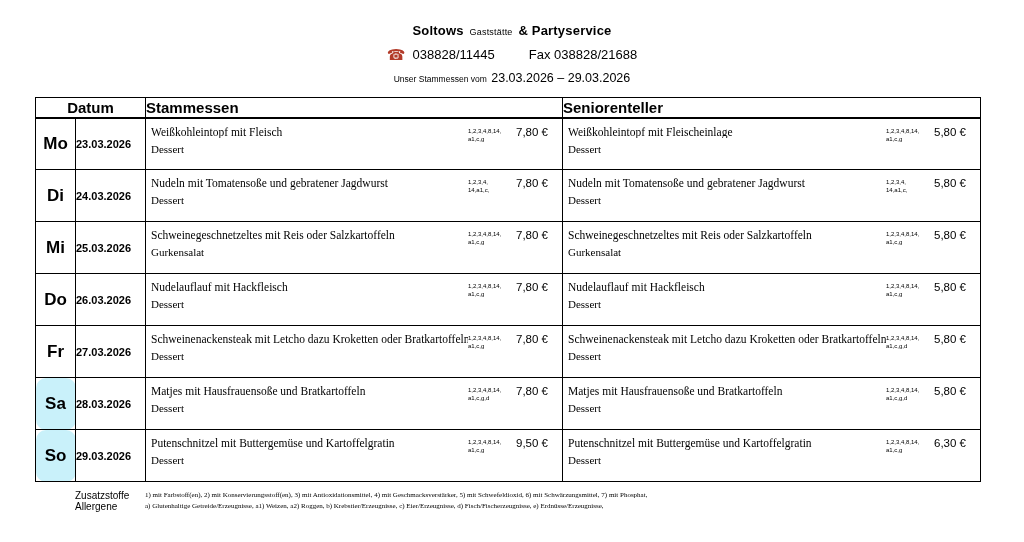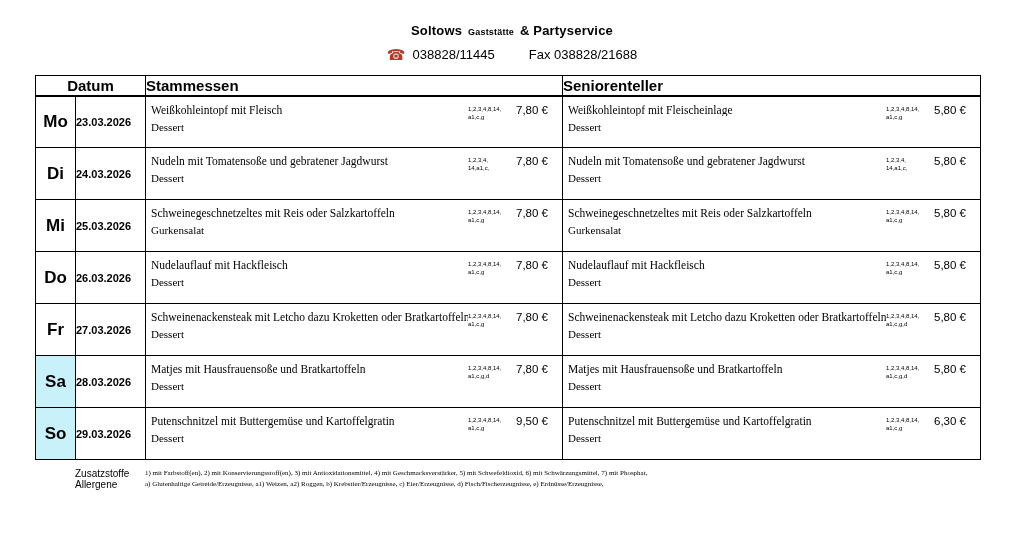--- a/index.html
+++ b/index.html
@@ -5,41 +5,41 @@
   :root { --hl-color:#c9f1fa; --phone-color:#b23a28; --border-color:#000; }
   * { box-sizing:border-box; }
   html,body { margin:0; padding:0; }
   body {
     width:1024px; height:542px; overflow:hidden;
     background:#ffffff; color:#000;
     font-family:"Liberation Sans", sans-serif;
   }
   .doc-header { text-align:center; padding-top:23px; }
   .title-line { font-size:13px; font-weight:bold; letter-spacing:.2px; }
-  .t-small { font-size:9px; font-weight:bold; margin:0 2px; }
+  .t-small { font-size:9px; font-weight:normal; margin:0 2px; }
   .phone-line { margin-top:8px; font-size:13px; }
   .phone-icon { color:var(--phone-color); font-size:15px; margin-right:7px; vertical-align:-1px; }
   .fax { margin-left:34px; }
   .sub-line { margin-top:4px; }
   .sub-small { font-size:8.5px; }
   .sub-dates { font-size:12.5px; }
 
   table.menu-table {
     border-collapse:collapse; table-layout:fixed;
     width:945px; margin:11px 0 0 35px;
   }
   .menu-table th, .menu-table td { border:1.5px solid var(--border-color); padding:0; }
   .menu-table thead tr { height:20px; }
   .menu-table thead th { border-bottom:2px solid var(--border-color); font-size:15px; font-weight:bold; }
   .th-datum { text-align:center; }
   .th-meal  { text-align:left; padding-left:4px; }
   .menu-table tbody tr { height:52px; }
   .day-cell  { border-right:none; text-align:center; font-weight:bold; font-size:17px; vertical-align:middle; }
   .date-cell { border-left:none;  text-align:left; font-weight:bold; font-size:11px; vertical-align:middle; }
-  .day-cell.hl { background:var(--hl-color); }
+  .day-cell.hl { background:var(--hl-color);border-radius:10px; }
   .meal-td { vertical-align:top; }
   .meal {
     height:34px; display:flex; flex-direction:column;
     justify-content:space-between; padding:7px 0 5px 5px;
   }
   .meal-top { display:flex; align-items:flex-start; }
   .dish {
     flex:1 1 auto; padding-right:4px;
     font-family:"Liberation Serif", serif; font-size:11.5px; line-height:1.1;
     white-space:nowrap; overflow:hidden;
@@ -65,20 +65,24 @@
 <div class="page">
 
   <header class="doc-header">
     <div class="title-line">
       <span class="t-main">Soltows</span>
       <span class="t-small">Gaststätte</span>
       <span class="t-main">&amp; Partyservice</span>
     </div>
     <div class="phone-line">
       <span class="phone-icon">☎</span><span>038828/11445</span><span class="fax">Fax 038828/21688</span>
+    </div>
+    <div class="sub-line">
+      <span class="sub-small">Unser Stammessen vom</span>
+      <span class="sub-dates">23.03.2026 – 29.03.2026</span>
     </div>
   </header>
 
   <table class="menu-table">
     <colgroup>
       <col style="width:40px">
         <col style="width:70px">
         <col style="width:417px">
         <col style="width:418px">
     </colgroup>

